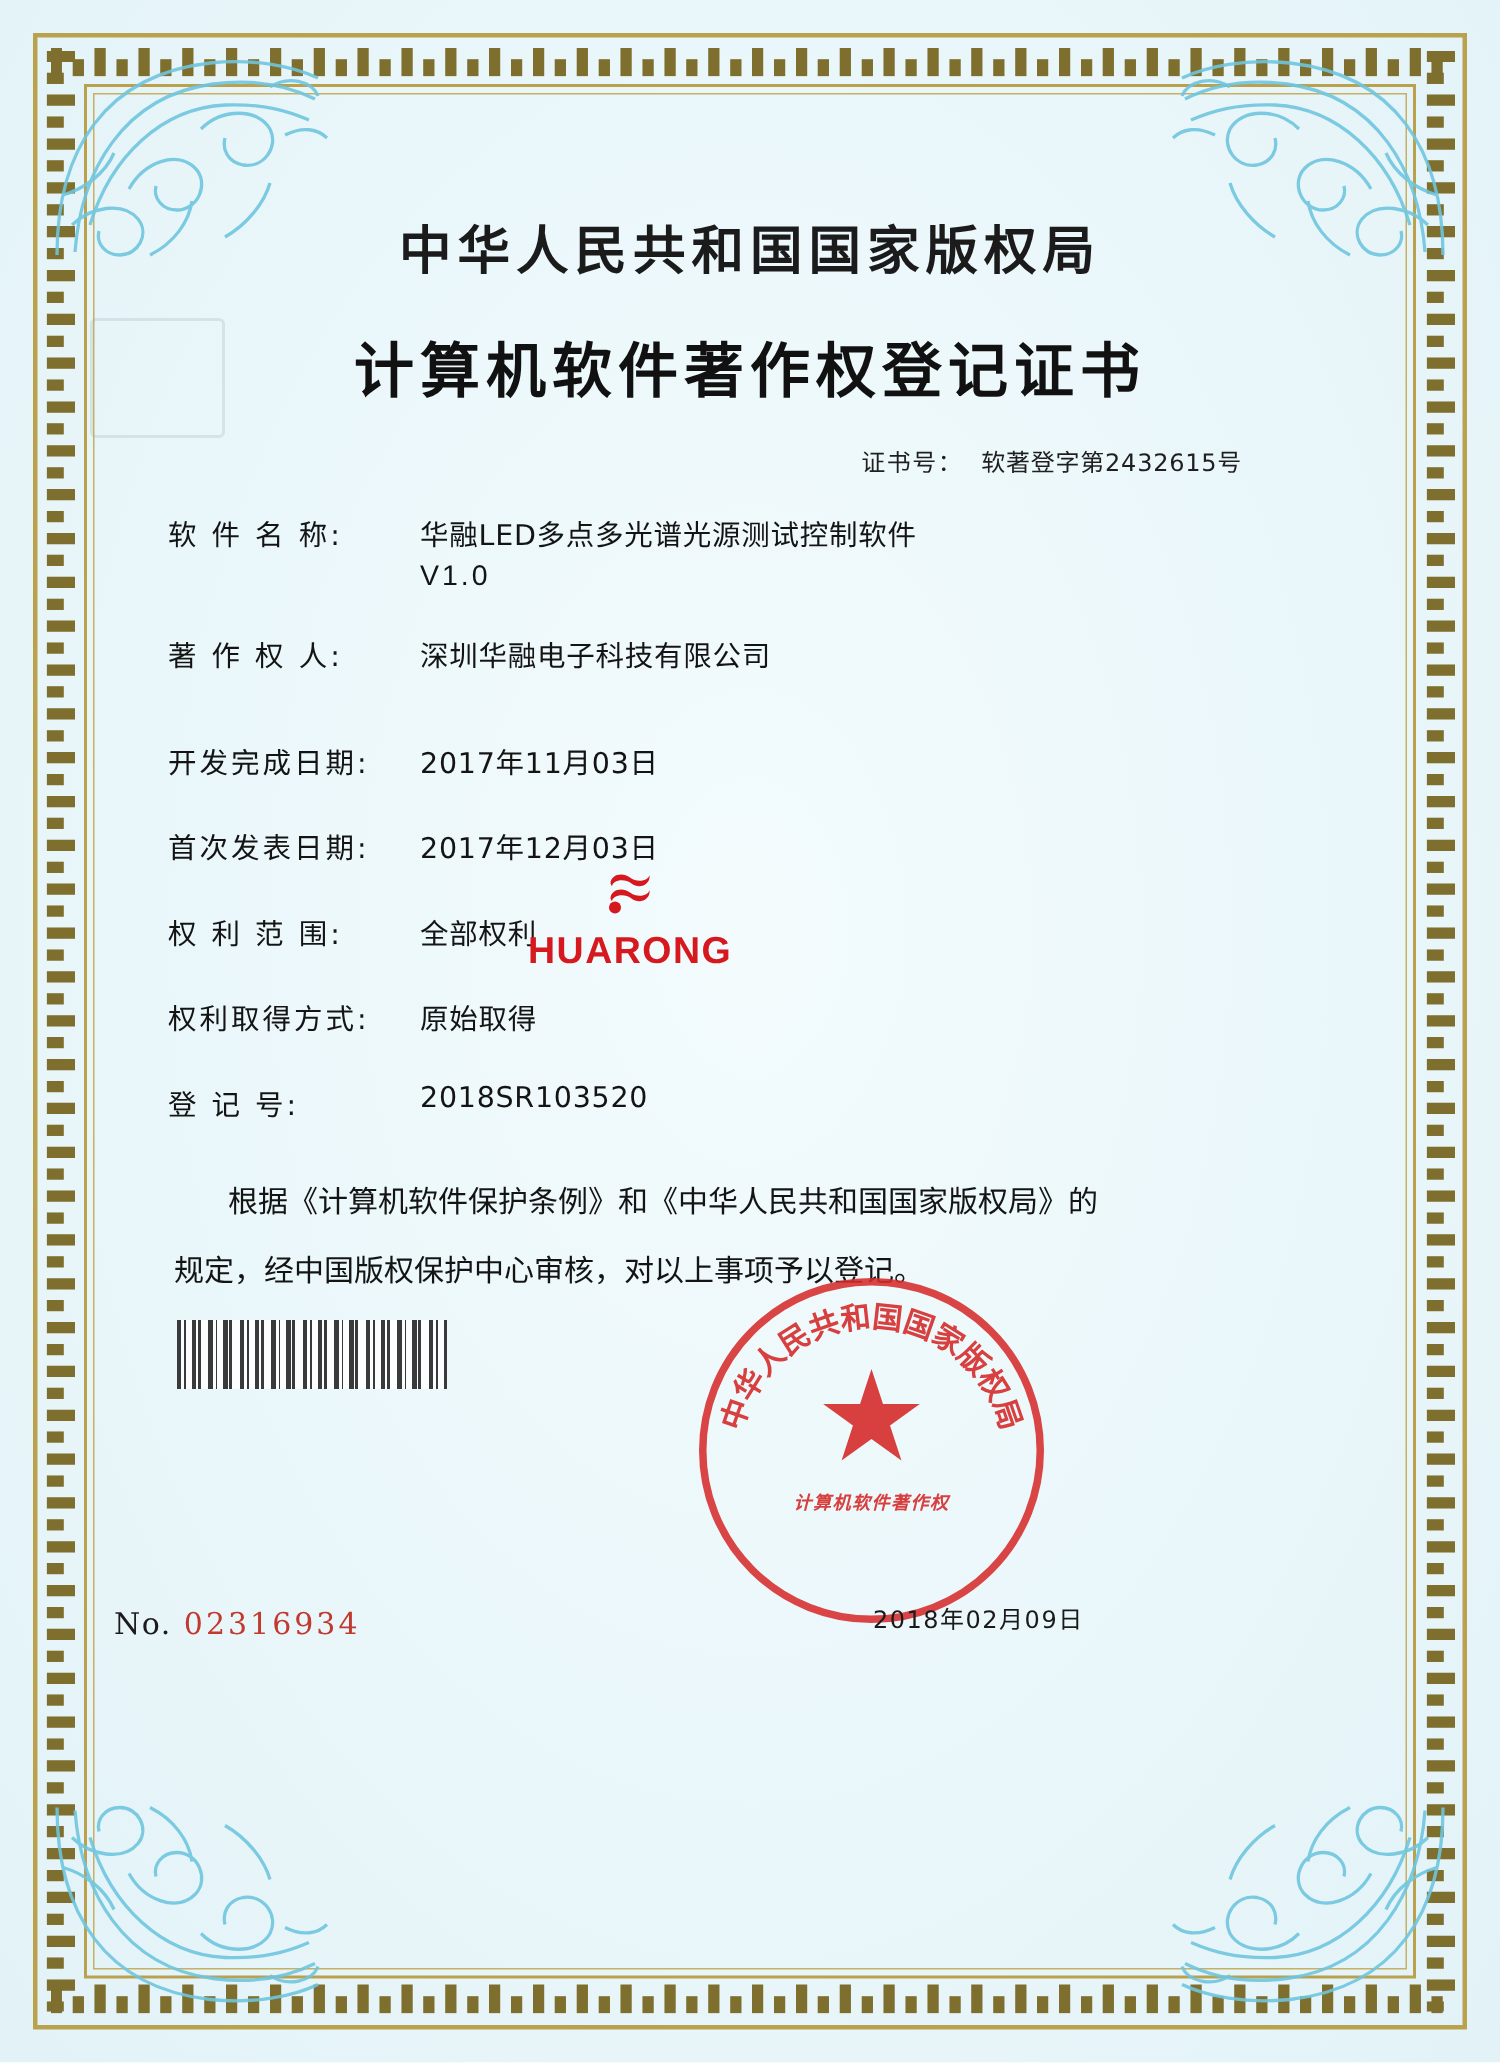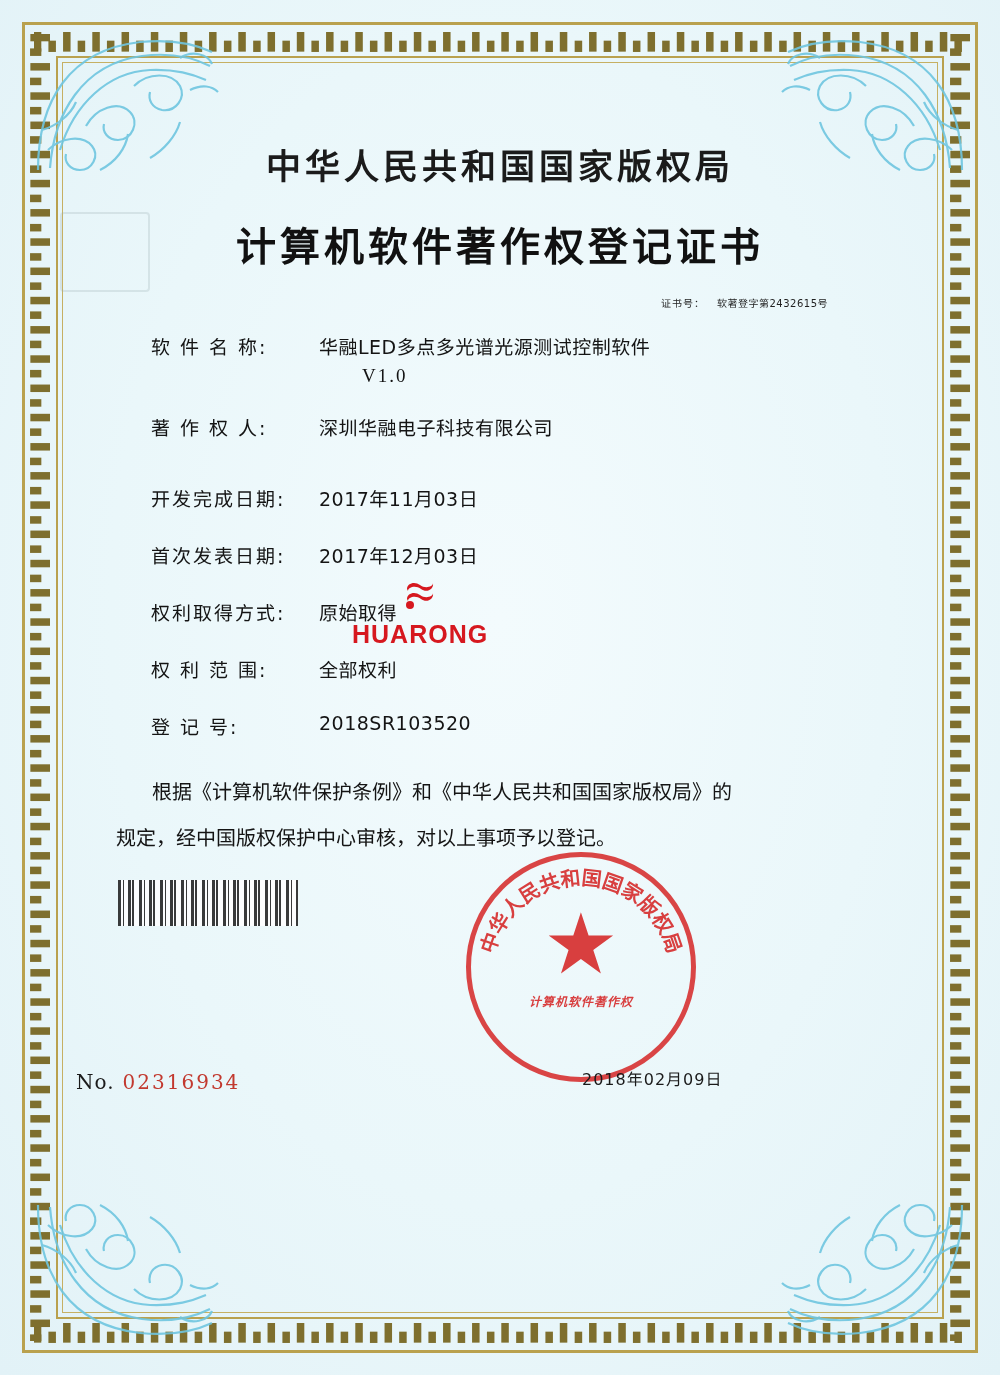--- a/index.html
+++ b/index.html
@@ -72,46 +72,45 @@
     text-align:center;
     font-size:40px;
     font-weight:bold;
     letter-spacing:4px;
     color:#111;
     margin-top:26px;
     font-family:"DejaVu Serif", serif;
   }
   .certno{
     text-align:right;
-    font-size:10px;
+    font-size:16px;
     color:#1f1f1f;
     margin-top:22px;
     padding-right:96px;
     letter-spacing:.5px;
     font-family:"DejaVu Sans", sans-serif;
   }
   .certno .label{letter-spacing:1px;}
   .certno .value{margin-left:12px;}
 
   .fields{margin-top:22px;padding-left:36px;}
   .row{display:flex;align-items:flex-start;margin-bottom:26px;font-size:19px;color:#141414;}
   .row .lbl{
     width:168px;flex:0 0 168px;
     letter-spacing:2px;
     font-family:"DejaVu Sans", sans-serif;
     font-size:19px;
-    margin-left:39px;
   }
   .row .val{
     flex:1;
     font-family:"DejaVu Sans", sans-serif;
     font-size:19px;
     letter-spacing:.5px;
   }
-  .row .val .v2{display:block;margin-top:6px;font-family:Liberation Serif, serif;letter-spacing:2px;margin-left:43px;}
+  .row .val .v2{display:block;margin-top:6px;font-family:Liberation Sans, sans-serif;letter-spacing:2px;}
 
   .row.dates{margin-bottom:30px;}
 
   .statement{
     margin-top:16px;
     padding:0 30px 0 40px;
     font-size:20px;
     line-height:46px;
     color:#141414;
     font-family:"DejaVu Sans", sans-serif;
@@ -297,27 +296,27 @@
         <div class="lbl">开发完成日期:</div>
         <div class="val">2017年11月03日</div>
       </div>
 
       <div class="row dates">
         <div class="lbl">首次发表日期:</div>
         <div class="val">2017年12月03日</div>
       </div>
 
       <div class="row dates">
+        <div class="lbl">权 利 范 围:</div>
+        <div class="val">全部权利</div>
+      </div>
+
+      <div class="row dates">
         <div class="lbl">权利取得方式:</div>
         <div class="val">原始取得</div>
-      </div>
-
-      <div class="row dates">
-        <div class="lbl">权 利 范 围:</div>
-        <div class="val">全部权利</div>
       </div>
 
       <div class="row dates">
         <div class="lbl">登 记 号:</div>
         <div class="val">2018SR103520</div>
       </div>
 
     </div>
 
     <div class="statement">

